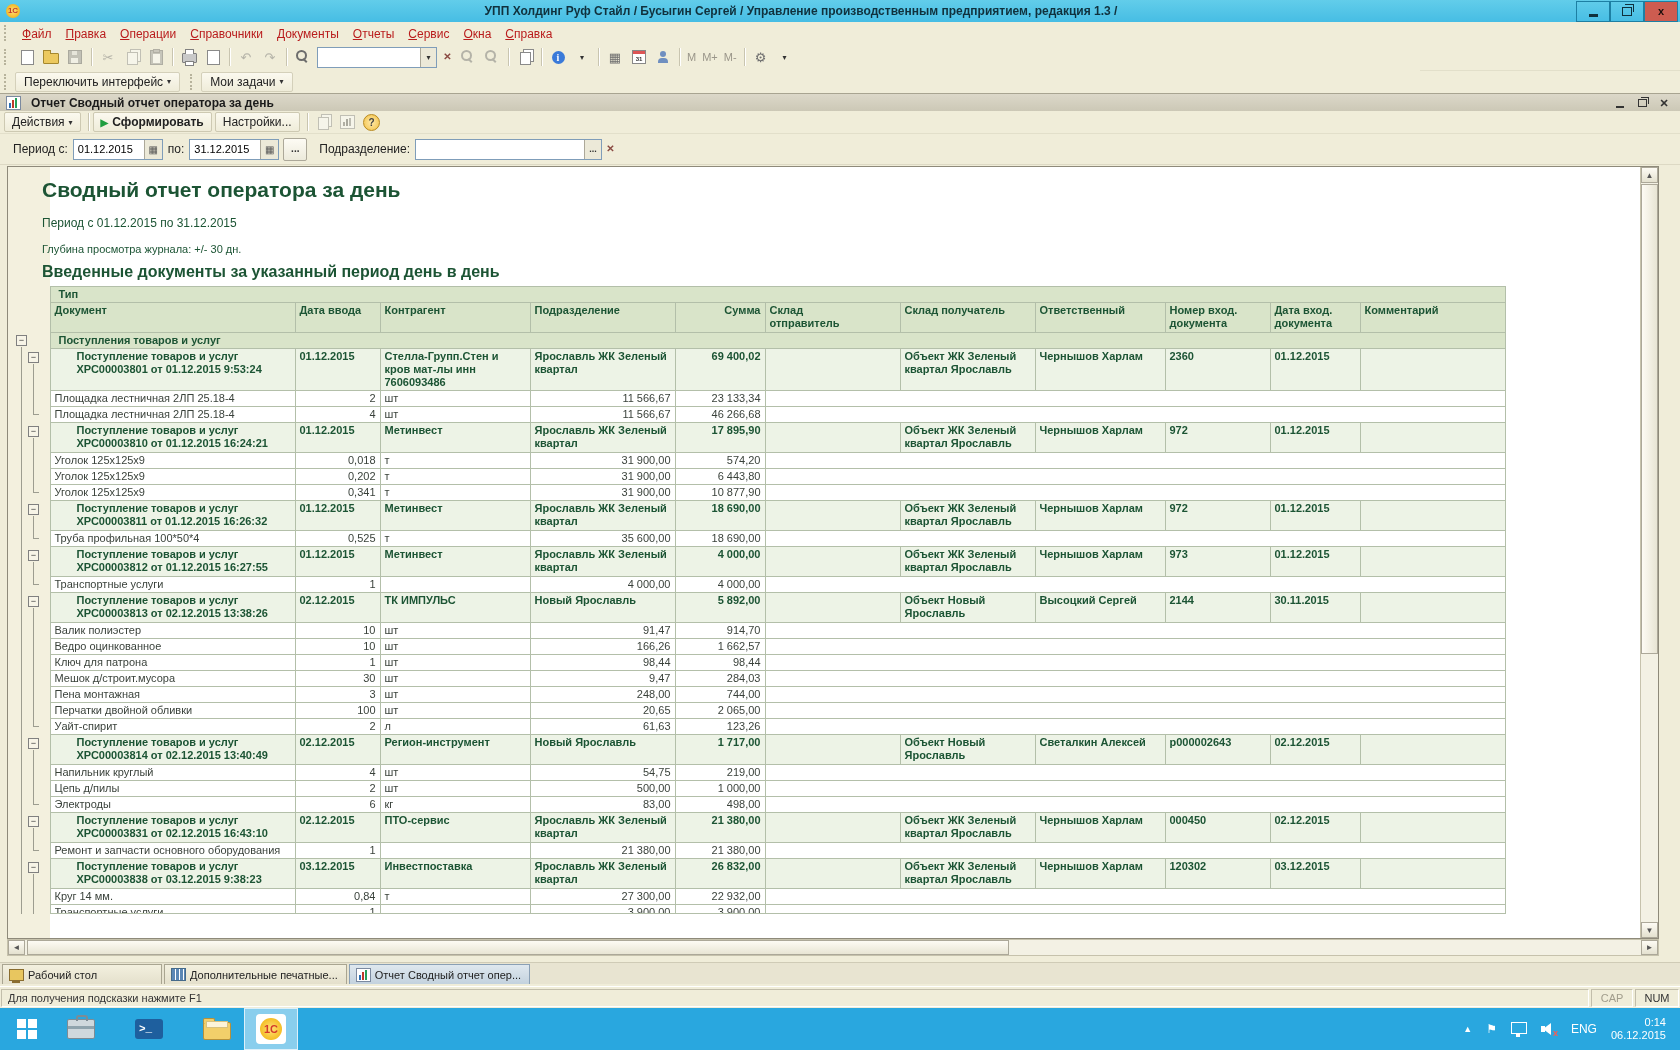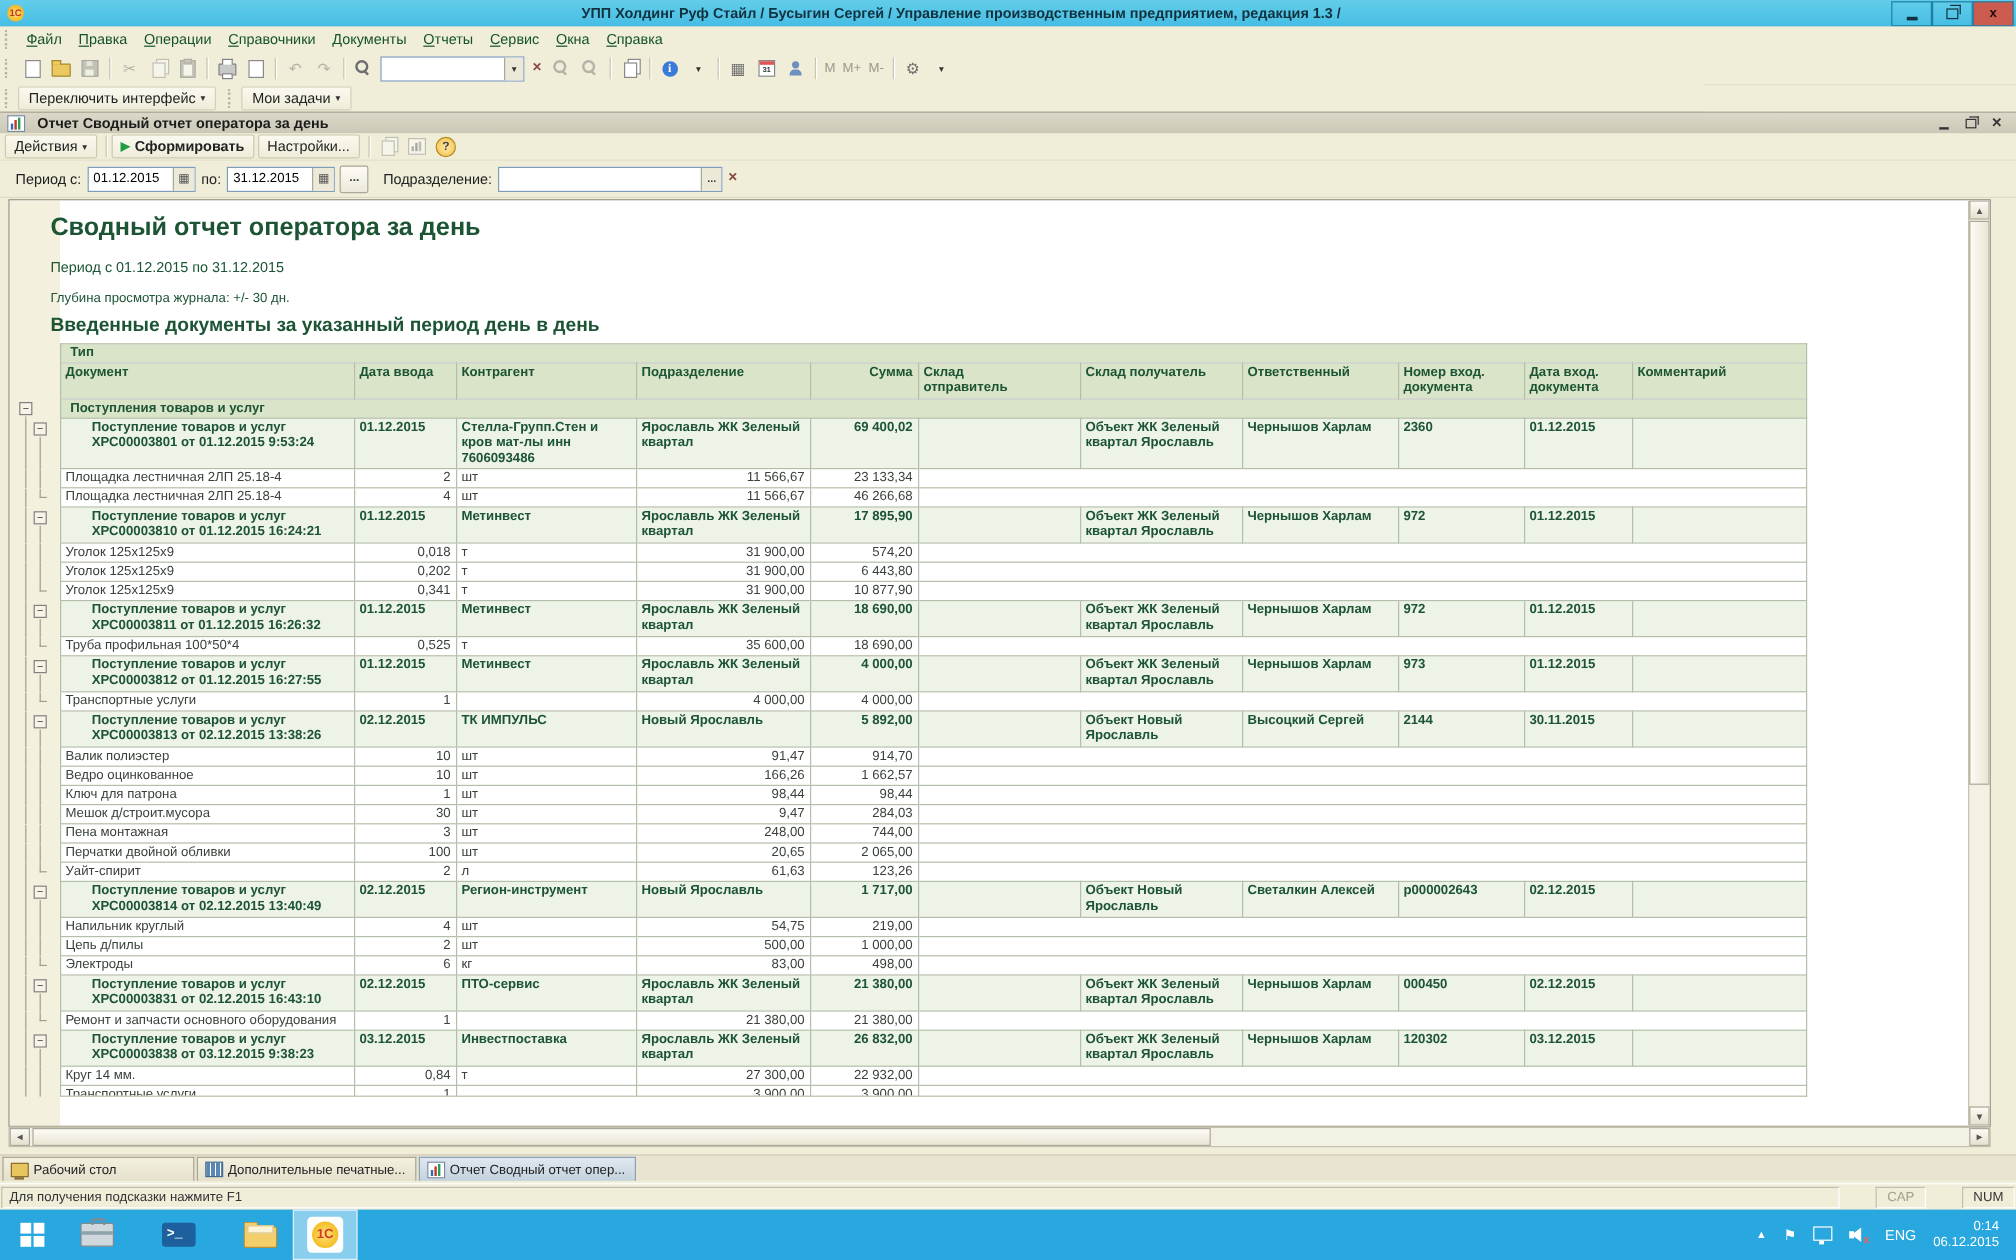--- a/index.html
+++ b/index.html
@@ -14,21 +14,21 @@
   .wbtn{width:32px;height:19px;border:1px solid #1d7fa3;display:grid;place-items:center;background:transparent;}
   .wbtn.close{background:#cd5c50;}
   .ic-min{width:9px;height:0;border-bottom:3px solid #10313d;margin-top:7px;}
   .ic-restore{position:relative;width:8px;height:7px;border:1px solid #10313d;}
   .ic-restore::before{content:'';position:absolute;left:2px;top:-4px;width:8px;height:7px;border:1px solid #10313d;border-bottom:none;border-left:none;}
   .ic-close{color:#1a0d0b;font:bold 11px/11px "Liberation Sans",sans-serif;}
 
   
   .menubar{position:absolute;left:0;top:22px;width:1680px;height:22px;background:#f0edd9;display:flex;align-items:center;border-bottom:1px solid #e2dfca;}
   .grip{width:3px;height:16px;border-left:2px dotted #b7b39c;margin:0 6px 0 4px;}
-  .menu-item{display:inline-block;padding:2px 7px;font-size:12px;color:#14532d;}
+  .menu-item{display:inline-block;padding:2px 7px;font-size:12px;color:#b91c1c;}
   .menu-item::first-letter{text-decoration:underline;}
   .toolbar{position:absolute;left:0;top:44px;width:1680px;height:26px;background:#f0edd9;display:flex;align-items:center;border-bottom:1px solid #e2dfca;}
   .tb{width:20px;height:20px;display:inline-flex;align-items:center;justify-content:center;margin:0 1px;border:1px solid transparent;border-radius:2px;}
   .tb.dis{opacity:.45;filter:grayscale(1);}
   .vsep{width:1px;height:18px;background:#c9c5b0;box-shadow:1px 0 0 #fff;margin:0 4px;}
   .gl{font-size:13px;color:#6f6f6f;line-height:1;}
   
   .i-page{position:relative;width:11px;height:13px;background:#fff;border:1px solid #8a8a8a;}
   .i-folder{width:14px;height:9px;background:#ecc95f;border:1px solid #a5882f;border-radius:1px;position:relative;margin-top:3px;}
   .i-folder::before{content:'';position:absolute;top:-4px;left:-1px;width:6px;height:3px;background:#ecc95f;border:1px solid #a5882f;border-bottom:none;}
@@ -140,21 +140,21 @@
   .vscroll .sarrow{width:100%;height:16px;}
   .thumb-h{width:980px;background:linear-gradient(#fdfbf4,#e8e5d4);border:1px solid #aca899;margin-left:2px;}
   .thumb-v{position:absolute;left:0;right:0;top:17px;height:470px;background:linear-gradient(90deg,#fdfbf4,#e8e5d4);border:1px solid #aca899;box-sizing:border-box;}
   .vscroll .down{position:absolute;bottom:0;left:0;}
 
   
   .tabbar{position:absolute;left:0;top:962px;width:1680px;height:22px;background:#e8e4d1;display:flex;align-items:flex-end;padding-left:2px;box-sizing:border-box;border-top:1px solid #cfcbb6;}
   .tab{display:flex;align-items:center;height:19px;border:1px solid #a9a591;border-bottom:none;background:linear-gradient(#f3f0df,#e4e0cc);margin-right:2px;padding-right:8px;max-width:175px;min-width:150px;}
   .tab.active{background:linear-gradient(#dfe8ef,#c3d2de);border-color:#8aa0b5;}
   .tlabel{font-size:11px;color:#222;white-space:nowrap;overflow:hidden;}
-  .statusbar{position:absolute;left:0;top:986px;width:1680px;height:22px;background:#f0edd9;display:flex;align-items:stretch;border-top:1px solid #fff;gap:28px;}
+  .statusbar{position:absolute;left:0;top:986px;width:1680px;height:22px;background:#f0edd9;display:flex;align-items:stretch;border-top:1px solid #fff;}
   .sb-cell{border:1px solid;border-color:#c2beab #fff #fff #c2beab;margin:2px 1px;display:flex;align-items:center;padding:0 6px;font-size:11px;color:#333;box-sizing:border-box;}
   .sb-hint{flex:1;}
   .sb-cap{width:42px;justify-content:center;color:#a19d8c;}
   .sb-num{width:44px;justify-content:center;color:#333;}
   .taskbar{position:absolute;left:0;top:1008px;width:1680px;height:42px;background:#29a7df;display:flex;align-items:stretch;}
   .tk-btn{width:54px;display:grid;place-items:center;}
   .tk-btn.active{background:rgba(255,255,255,.45);border:1px solid rgba(255,255,255,.7);box-sizing:border-box;}
   .win-logo{width:20px;height:20px;display:grid;grid-template:1fr 1fr/1fr 1fr;gap:2px;}
   .win-logo span{background:#fff;}
   .ic-sm{position:relative;width:26px;height:18px;background:#cfd8dd;border:1px solid #7d8b94;border-radius:2px;}

